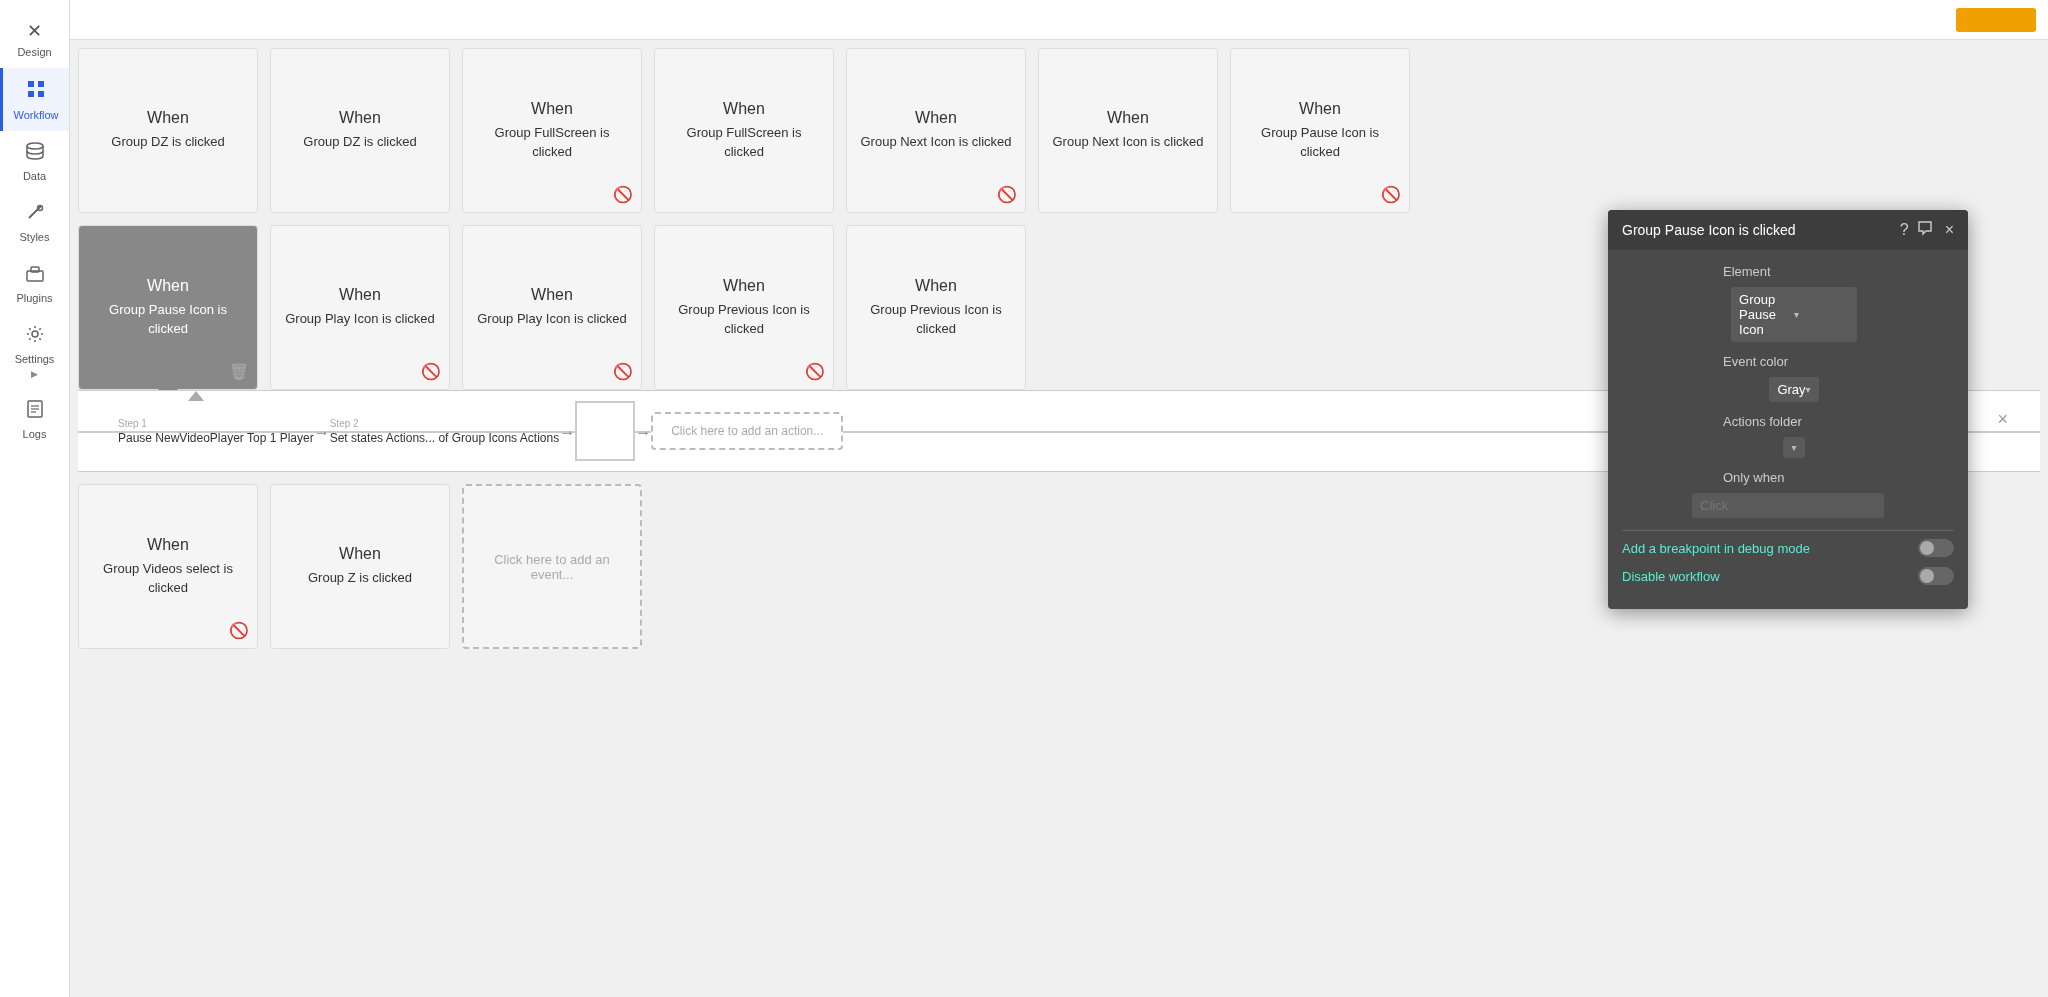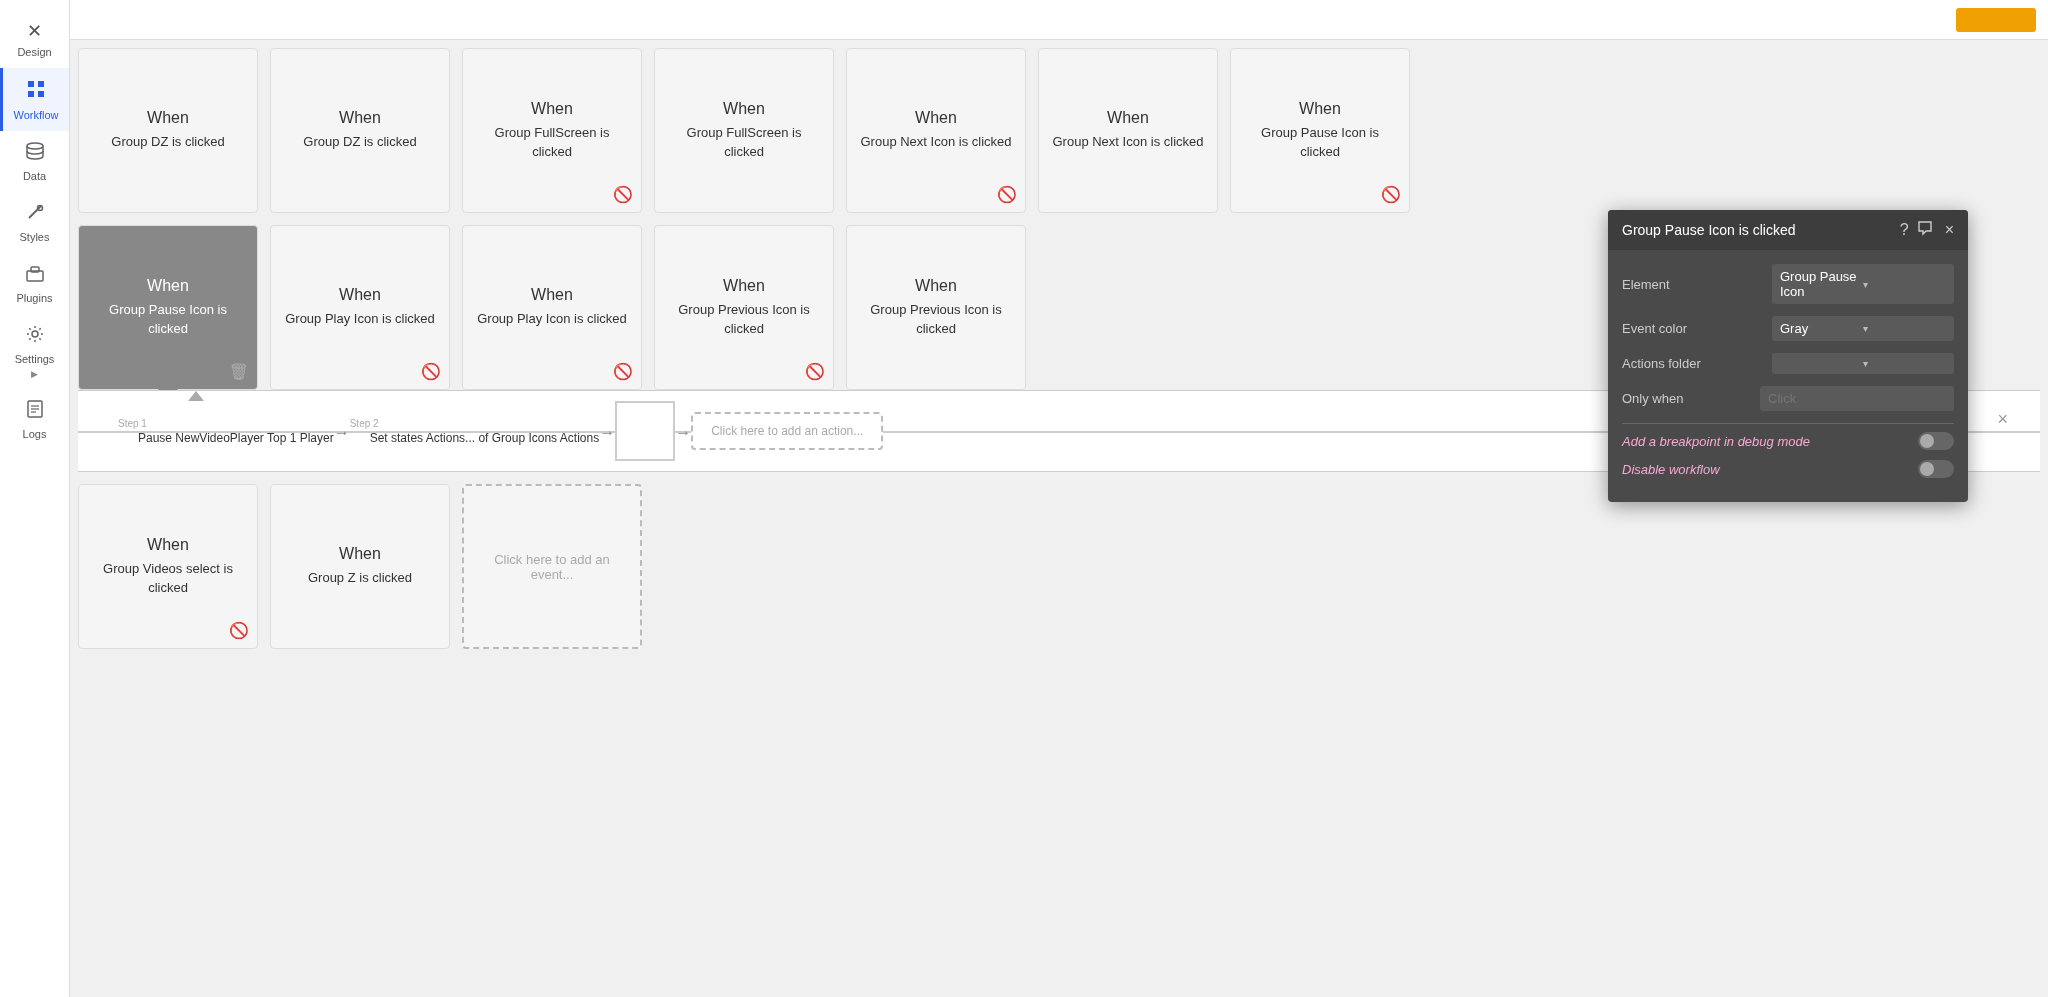--- a/index.html
+++ b/index.html
@@ -146,21 +146,20 @@
     }
     .step-label {
       font-size: 10px;
       color: #aaa;
       margin-bottom: 2px;
     }
     .step-value {
       font-size: 12px;
       color: #333;
       font-weight: 400;
-      margin-left: 20px;
     }
     .step-arrow {
       font-size: 16px;
       color: #888;
     }
 
     .step-box-empty {
       width: 60px;
       height: 60px;
       border: 2px solid #ccc;
@@ -267,20 +266,21 @@
       margin-left: 4px;
     }
     .props-body {
       padding: 14px;
     }
     .props-row {
       display: flex;
       align-items: center;
       margin-bottom: 12px;
       gap: 8px;
+      flex-direction: column;
     }
     .props-label {
       font-size: 13px;
       color: #ccc;
       width: 130px;
       flex-shrink: 0;
     }
     .props-select-wrapper {
       flex: 1;
       position: relative;
@@ -316,22 +316,21 @@
       margin: 8px 0;
     }
     .props-toggle-row {
       display: flex;
       align-items: center;
       justify-content: space-between;
       margin-bottom: 10px;
     }
     .props-toggle-label {
       font-size: 13px;
-      color: #f9a8d4;
-      font-style: italic;
+      color: #5eead4;
     }
     .toggle {
       width: 36px;
       height: 18px;
       background: #666;
       border-radius: 9px;
       position: relative;
       cursor: pointer;
     }
     .toggle::after {

